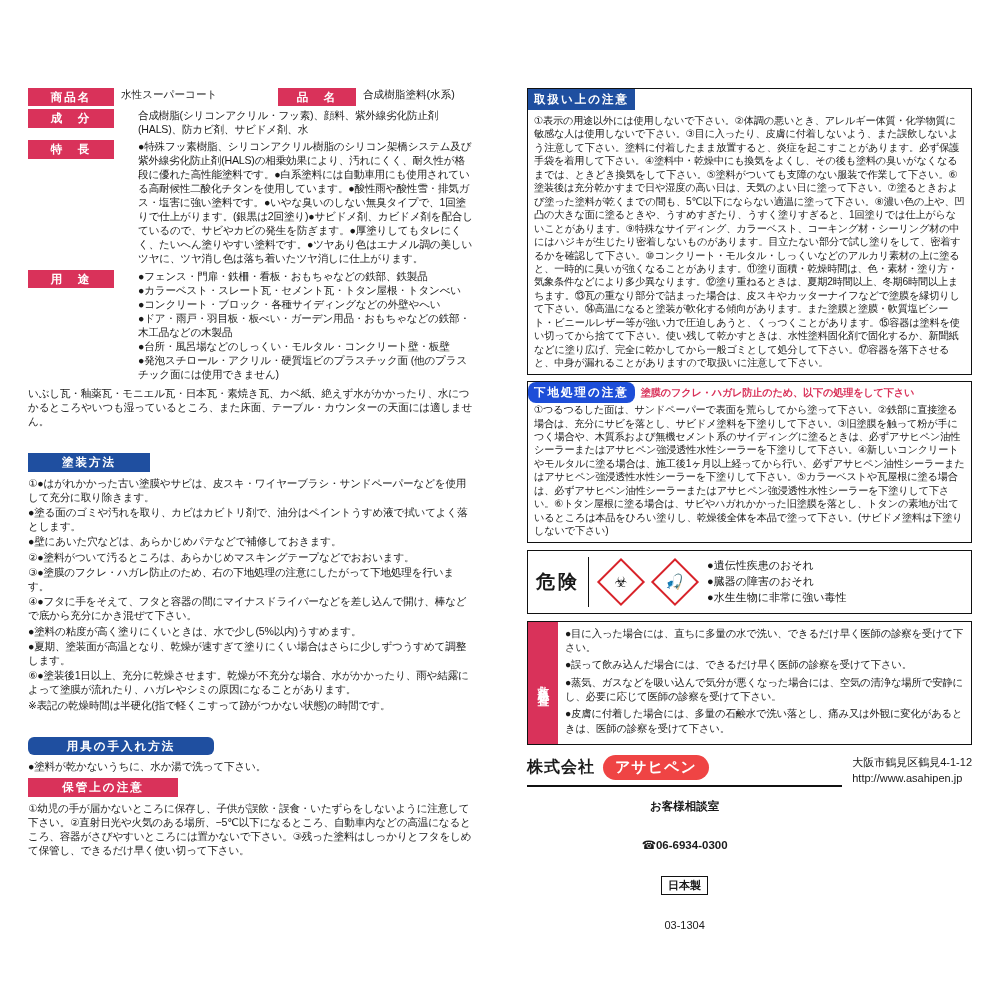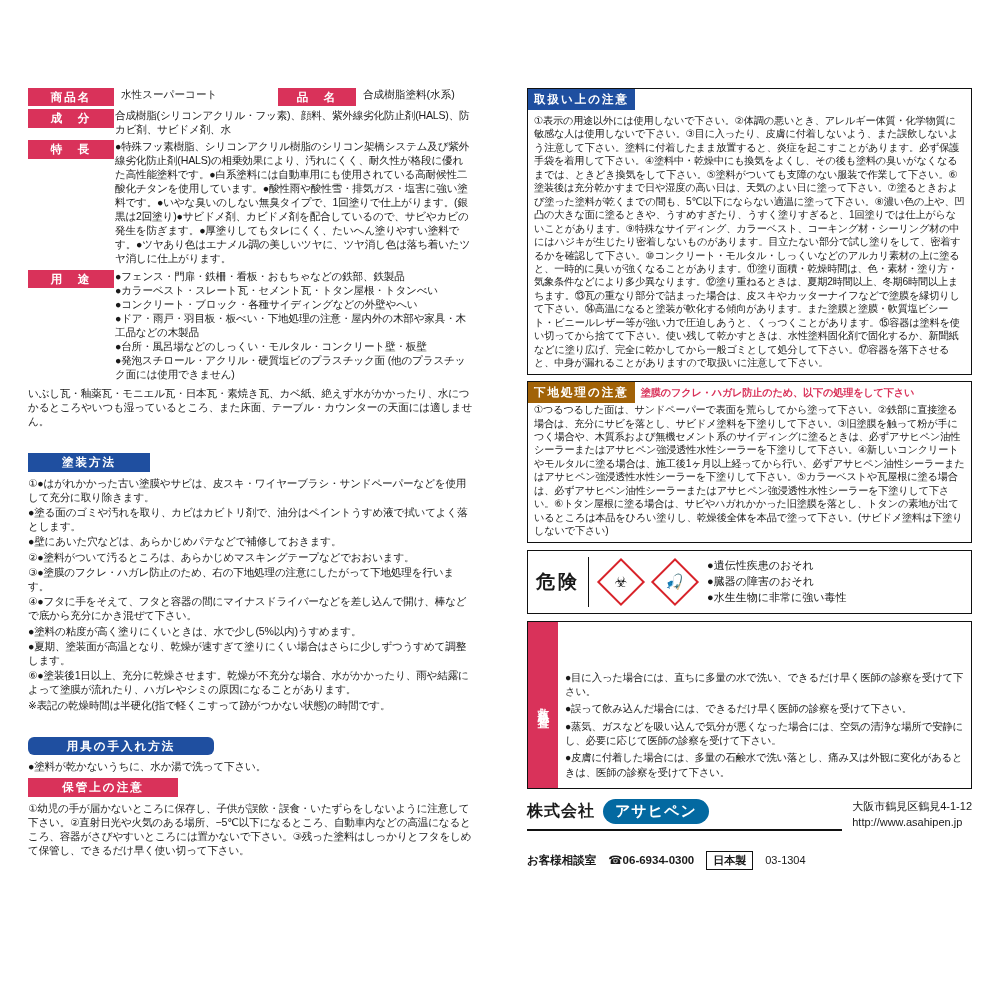--- a/index.html
+++ b/index.html
@@ -36,21 +36,21 @@
   .chip.blue{background:#1f4fa0;}
   .chip.w80{width:86px;}
   .chip.w74{width:78px;}
   .chip.w120{width:122px;}
   .chip.w150{width:150px;}
   .chip.w185{width:186px;border-radius:6px;}
 
   
   .row{display:flex;align-items:flex-start;margin-bottom:3px;}
   .row .txt{
-    font-size:10.6px;line-height:1.32;margin-left:1px;flex:1;
+    font-size:10.6px;line-height:1.32;margin-left:24px;flex:1;
     letter-spacing:-0.2px;
   }
   .blk{font-size:10.6px;line-height:1.34;letter-spacing:-0.2px;}
   .blk p{margin:0 0 1px 0;}
   .mt4{margin-top:4px;}
   .mt6{margin-top:24px;}
 
   
   .hdr-line{display:flex;align-items:flex-start;margin-bottom:3px;}
   .hdr-line .seg{display:flex;align-items:flex-start;}
@@ -58,21 +58,21 @@
 
   
   .rbox{border:1.4px solid #111;box-sizing:border-box;}
   .rbox-head{
     display:flex;align-items:stretch;
   }
   .rbox .title{
     background:#1f4fa0;color:#fff;font-weight:bold;font-size:11.5px;
     padding:3px 6px;letter-spacing:2px;white-space:nowrap;
   }
-  .rbox .title.red{background:#a16207;}
+  .rbox .title.red{background:#1d4ed8;border-radius:8px;}
   .rbox .body{
     padding:4px 6px;font-size:10.2px;line-height:1.32;letter-spacing:-0.2px;
   }
   .redtext{color:#d9325a;font-weight:bold;}
 
   
   .hazard{
     margin-top:7px;border:1.4px solid #111;display:flex;align-items:center;
     padding:6px 8px;gap:10px;box-sizing:border-box;height:64px;
   }
@@ -97,35 +97,35 @@
   
   .firstaid{
     margin-top:7px;border:1.4px solid #111;display:flex;box-sizing:border-box;
   }
   .firstaid .side{
     background:#d9325a;color:#fff;font-weight:bold;font-size:11.5px;
     width:26px;display:flex;align-items:center;justify-content:center;
     text-align:center;line-height:1.15;padding:6px 2px;
   }
   .firstaid .side span{writing-mode:vertical-rl;letter-spacing:3px;}
-  .firstaid .fa-body{padding:5px 7px;font-size:10.4px;line-height:1.38;flex:1;letter-spacing:-0.2px;margin-top:44px;}
+  .firstaid .fa-body{padding:5px 7px;font-size:10.4px;line-height:1.38;flex:1;letter-spacing:-0.2px;}
   .firstaid .fa-body p{margin:0 0 3px 0;}
 
   
   .footer{
     margin-top:10px;display:flex;align-items:flex-start;gap:10px;
   }
   .brandline{display:flex;align-items:center;gap:8px;}
   .corp{font-size:16px;font-weight:bold;letter-spacing:1px;}
   .logo{
-    background:#0369a1;color:#fff;font-weight:bold;font-size:15px;
+    background:#ef4444;color:#fff;font-weight:bold;font-size:15px;
     padding:3px 12px;border-radius:14px;letter-spacing:1px;
   }
   .addr{font-size:11px;line-height:1.4;}
-  .footer-bottom{display:flex;align-items:center;gap:12px;margin-top:20px;}
+  .footer-bottom{display:flex;align-items:center;gap:24px;margin-top:12px;flex-direction:column;}
   .soudan{font-size:11.5px;font-weight:bold;}
   .madein{border:1.3px solid #111;font-size:11px;padding:1px 6px;font-weight:bold;}
   .code{font-size:11px;}
   .fline{height:1.4px;background:#111;margin:5px 0 4px 0;}
 </style>
 </head>
 <body>
 
 <div class="page">
  <div class="cols">
@@ -152,21 +152,21 @@
       <span class="chip w80">特　長</span>
       <span class="txt">●特殊フッ素樹脂、シリコンアクリル樹脂のシリコン架橋システム及び紫外線劣化防止剤(HALS)の相乗効果により、汚れにくく、耐久性が格段に優れた高性能塗料です。●白系塗料には自動車用にも使用されている高耐候性二酸化チタンを使用しています。●酸性雨や酸性雪・排気ガス・塩害に強い塗料です。●いやな臭いのしない無臭タイプで、1回塗りで仕上がります。(銀黒は2回塗り)●サビドメ剤、カビドメ剤を配合しているので、サビやカビの発生を防ぎます。●厚塗りしてもタレにくく、たいへん塗りやすい塗料です。●ツヤあり色はエナメル調の美しいツヤに、ツヤ消し色は落ち着いたツヤ消しに仕上がります。</span>
     </div>
 
     <div class="row mt4">
       <span class="chip w80">用　途</span>
       <span class="txt">
         <span style="display:block">●フェンス・門扉・鉄柵・看板・おもちゃなどの鉄部、鉄製品</span>
         <span style="display:block">●カラーベスト・スレート瓦・セメント瓦・トタン屋根・トタンべい</span>
         <span style="display:block">●コンクリート・ブロック・各種サイディングなどの外壁やへい</span>
-        <span style="display:block">●ドア・雨戸・羽目板・板べい・下地処理の注意・屋内外の木部や家具・木工品などの木製品</span>
+        <span style="display:block">●ドア・雨戸・羽目板・板べい・ガーデン用品・おもちゃなどの鉄部・木工品などの木製品</span>
         <span style="display:block">●台所・風呂場などのしっくい・モルタル・コンクリート壁・板壁</span>
         <span style="display:block">●発泡スチロール・アクリル・硬質塩ビのプラスチック面 (他のプラスチック面には使用できません)</span>
       </span>
     </div>
 
     <div class="blk mt4">いぶし瓦・釉薬瓦・モニエル瓦・日本瓦・素焼き瓦、カベ紙、絶えず水がかかったり、水につかるところやいつも湿っているところ、また床面、テーブル・カウンターの天面には適しません。</div>
 
     <div class="mt6">
       <span class="chip w120 blue">塗装方法</span>
       <div class="blk mt4">

